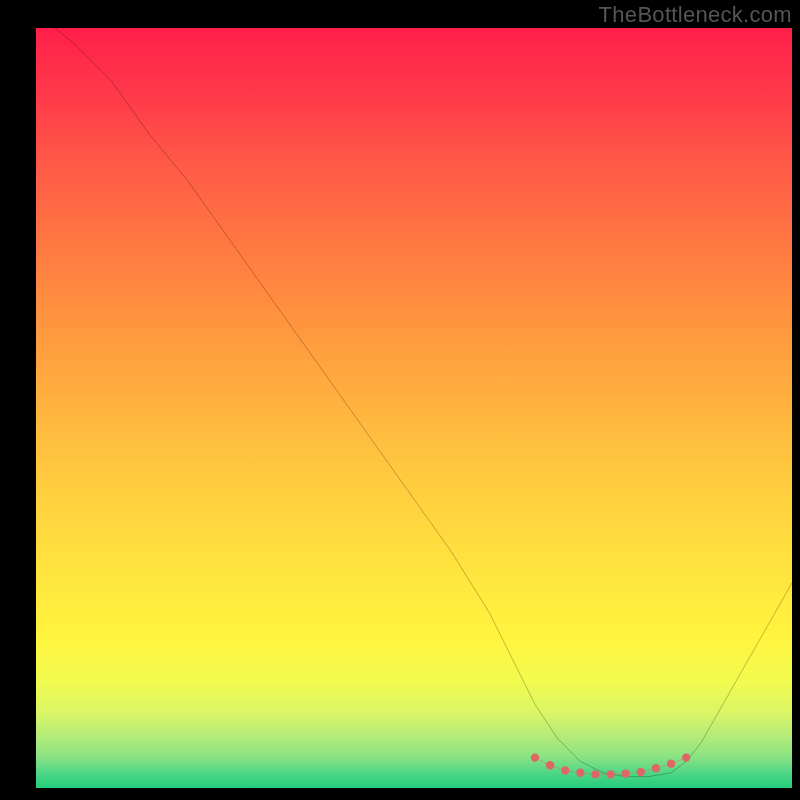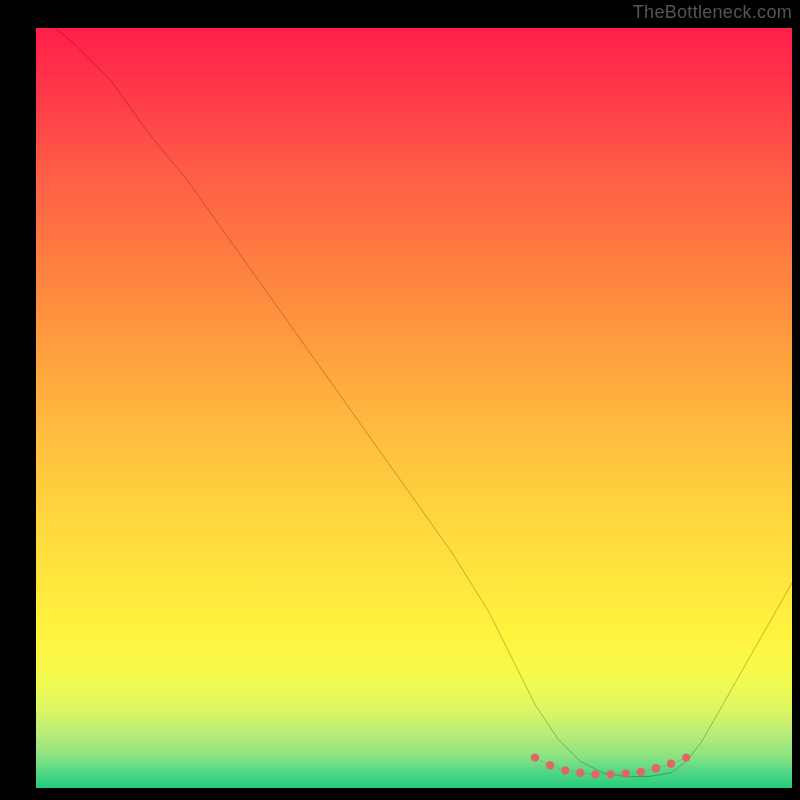--- a/index.html
+++ b/index.html
@@ -14,21 +14,21 @@
   .container {
     position: relative;
     width: 800px;
     height: 800px;
   }
   .watermark {
     position: absolute;
     top: 2px;
     right: 8px;
     color: #555555;
-    font-size: 18px;
+    font-size: 22px;
     font-weight: 500;
     letter-spacing: 0.3px;
     z-index: 5;
   }
   .gradient-box {
     position: absolute;
     left: 36px;
     top: 28px;
     width: 756px;
     height: 760px;

